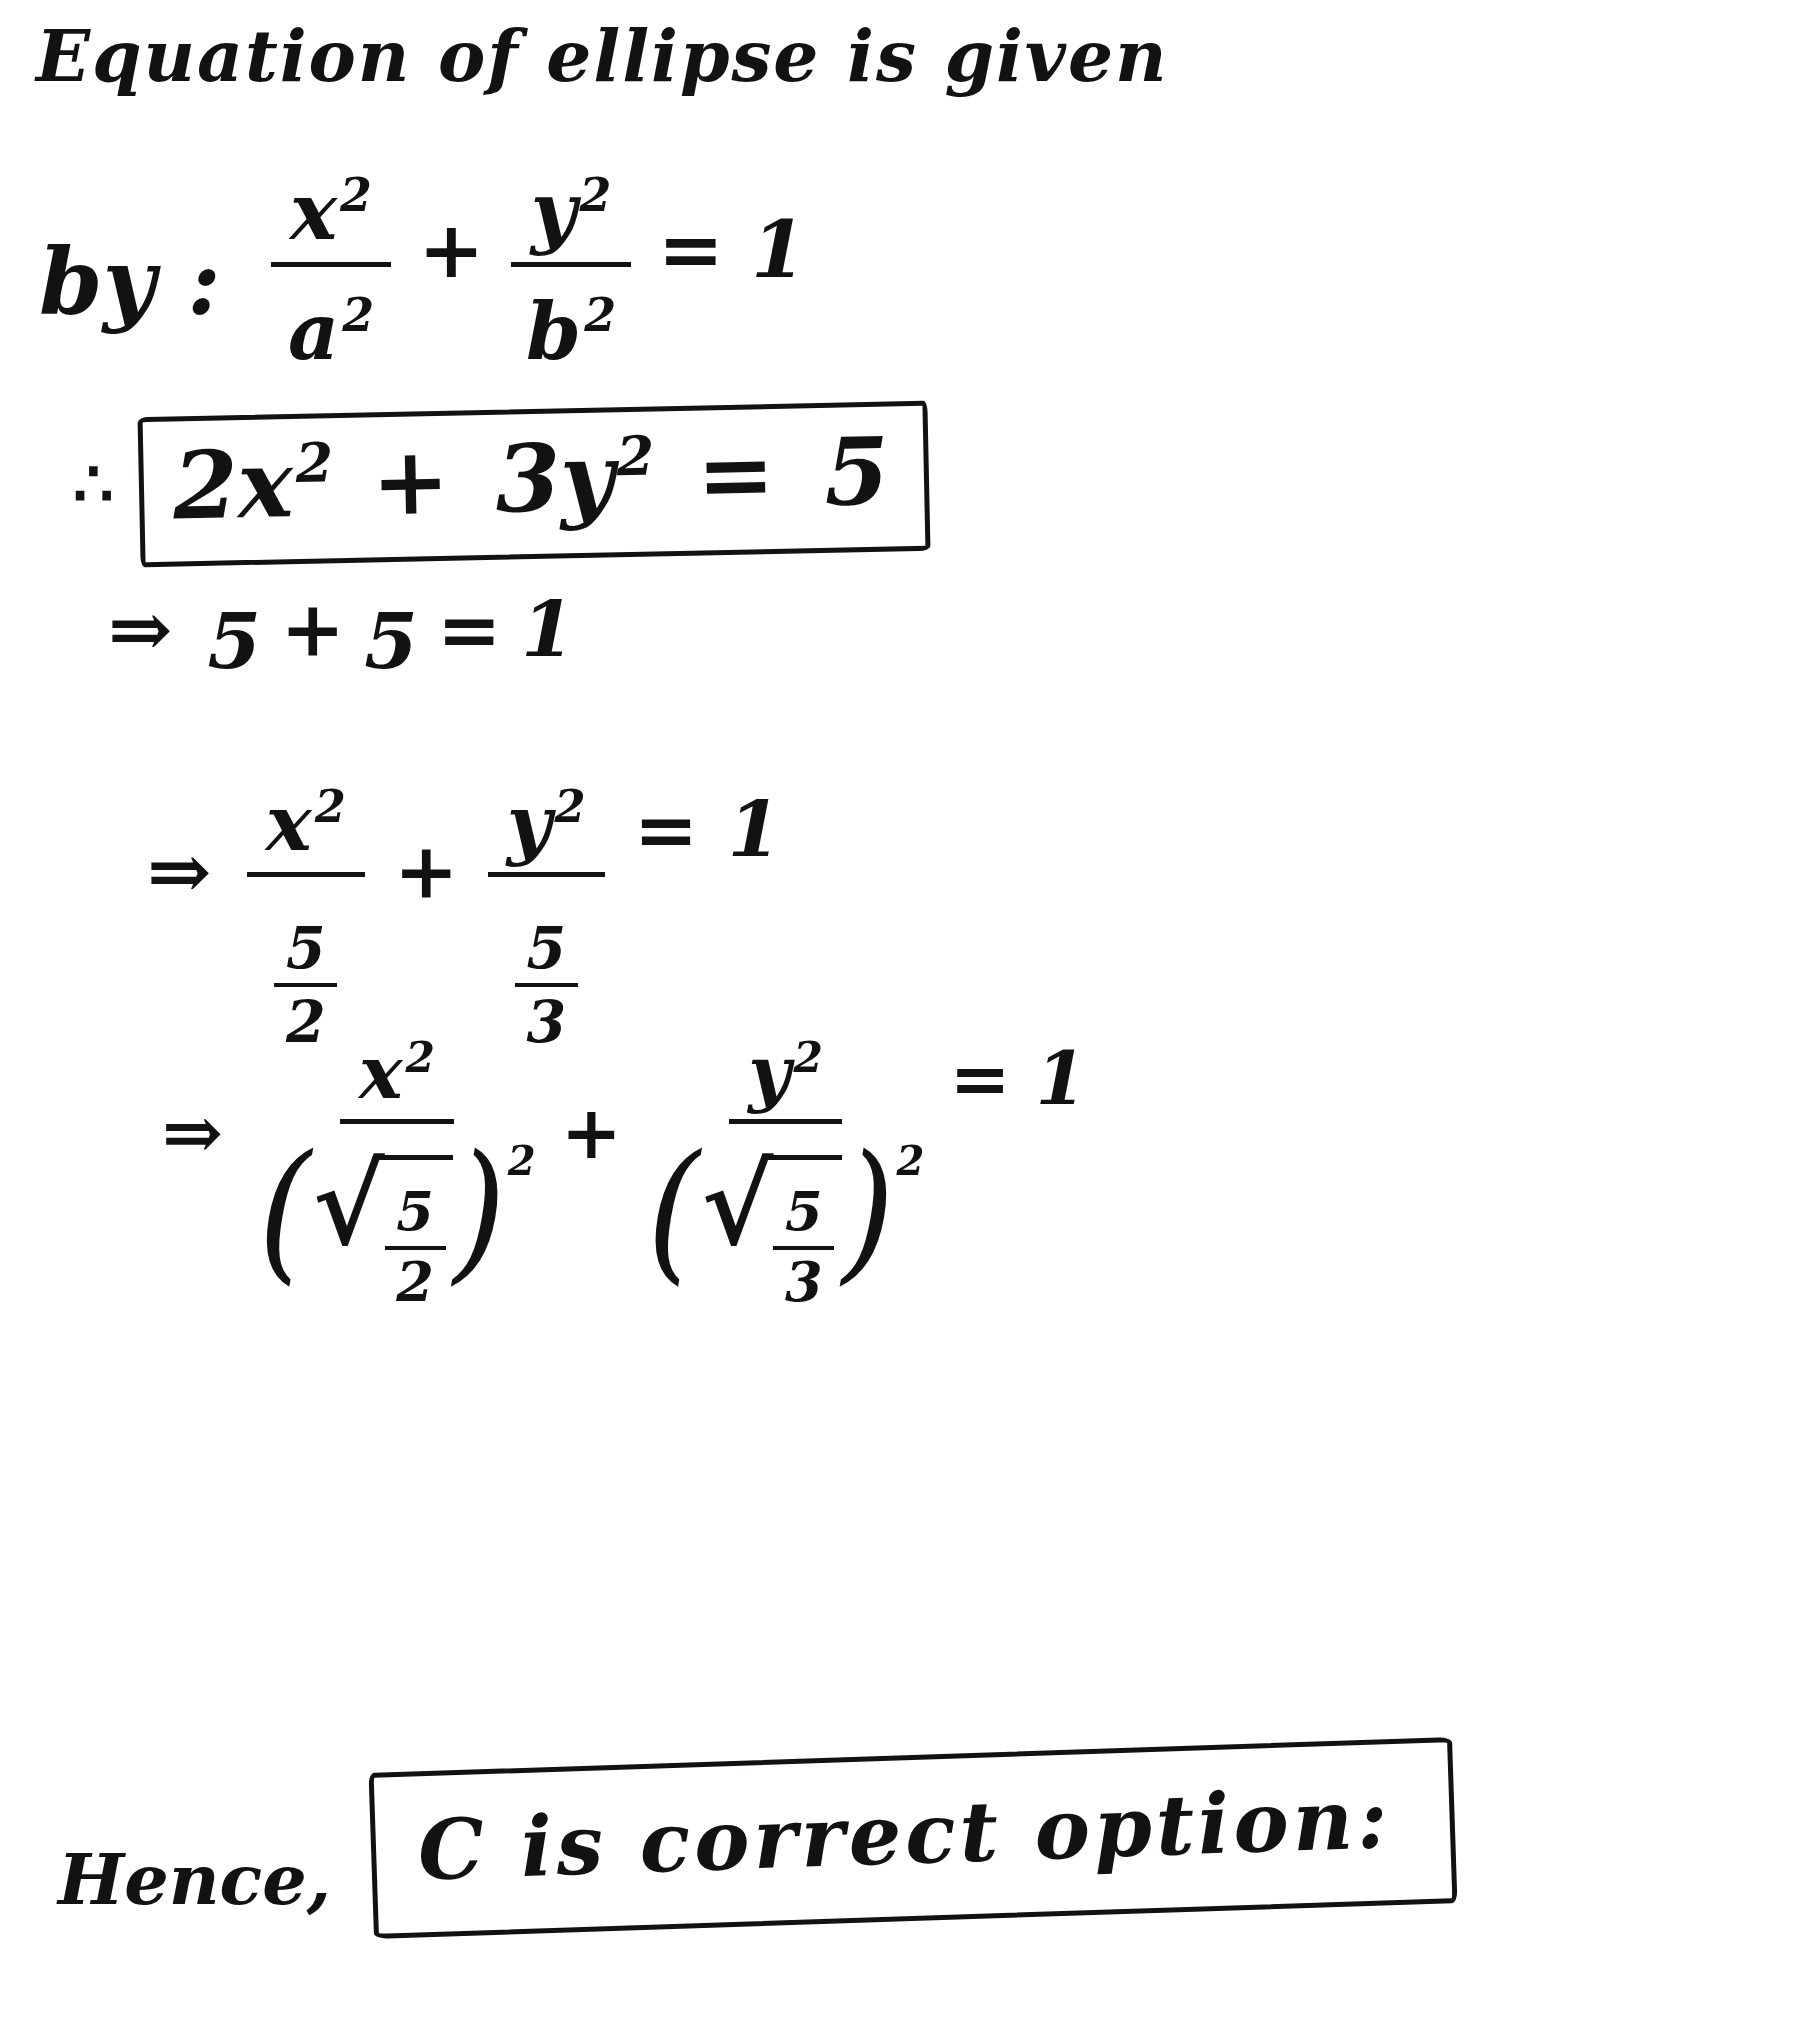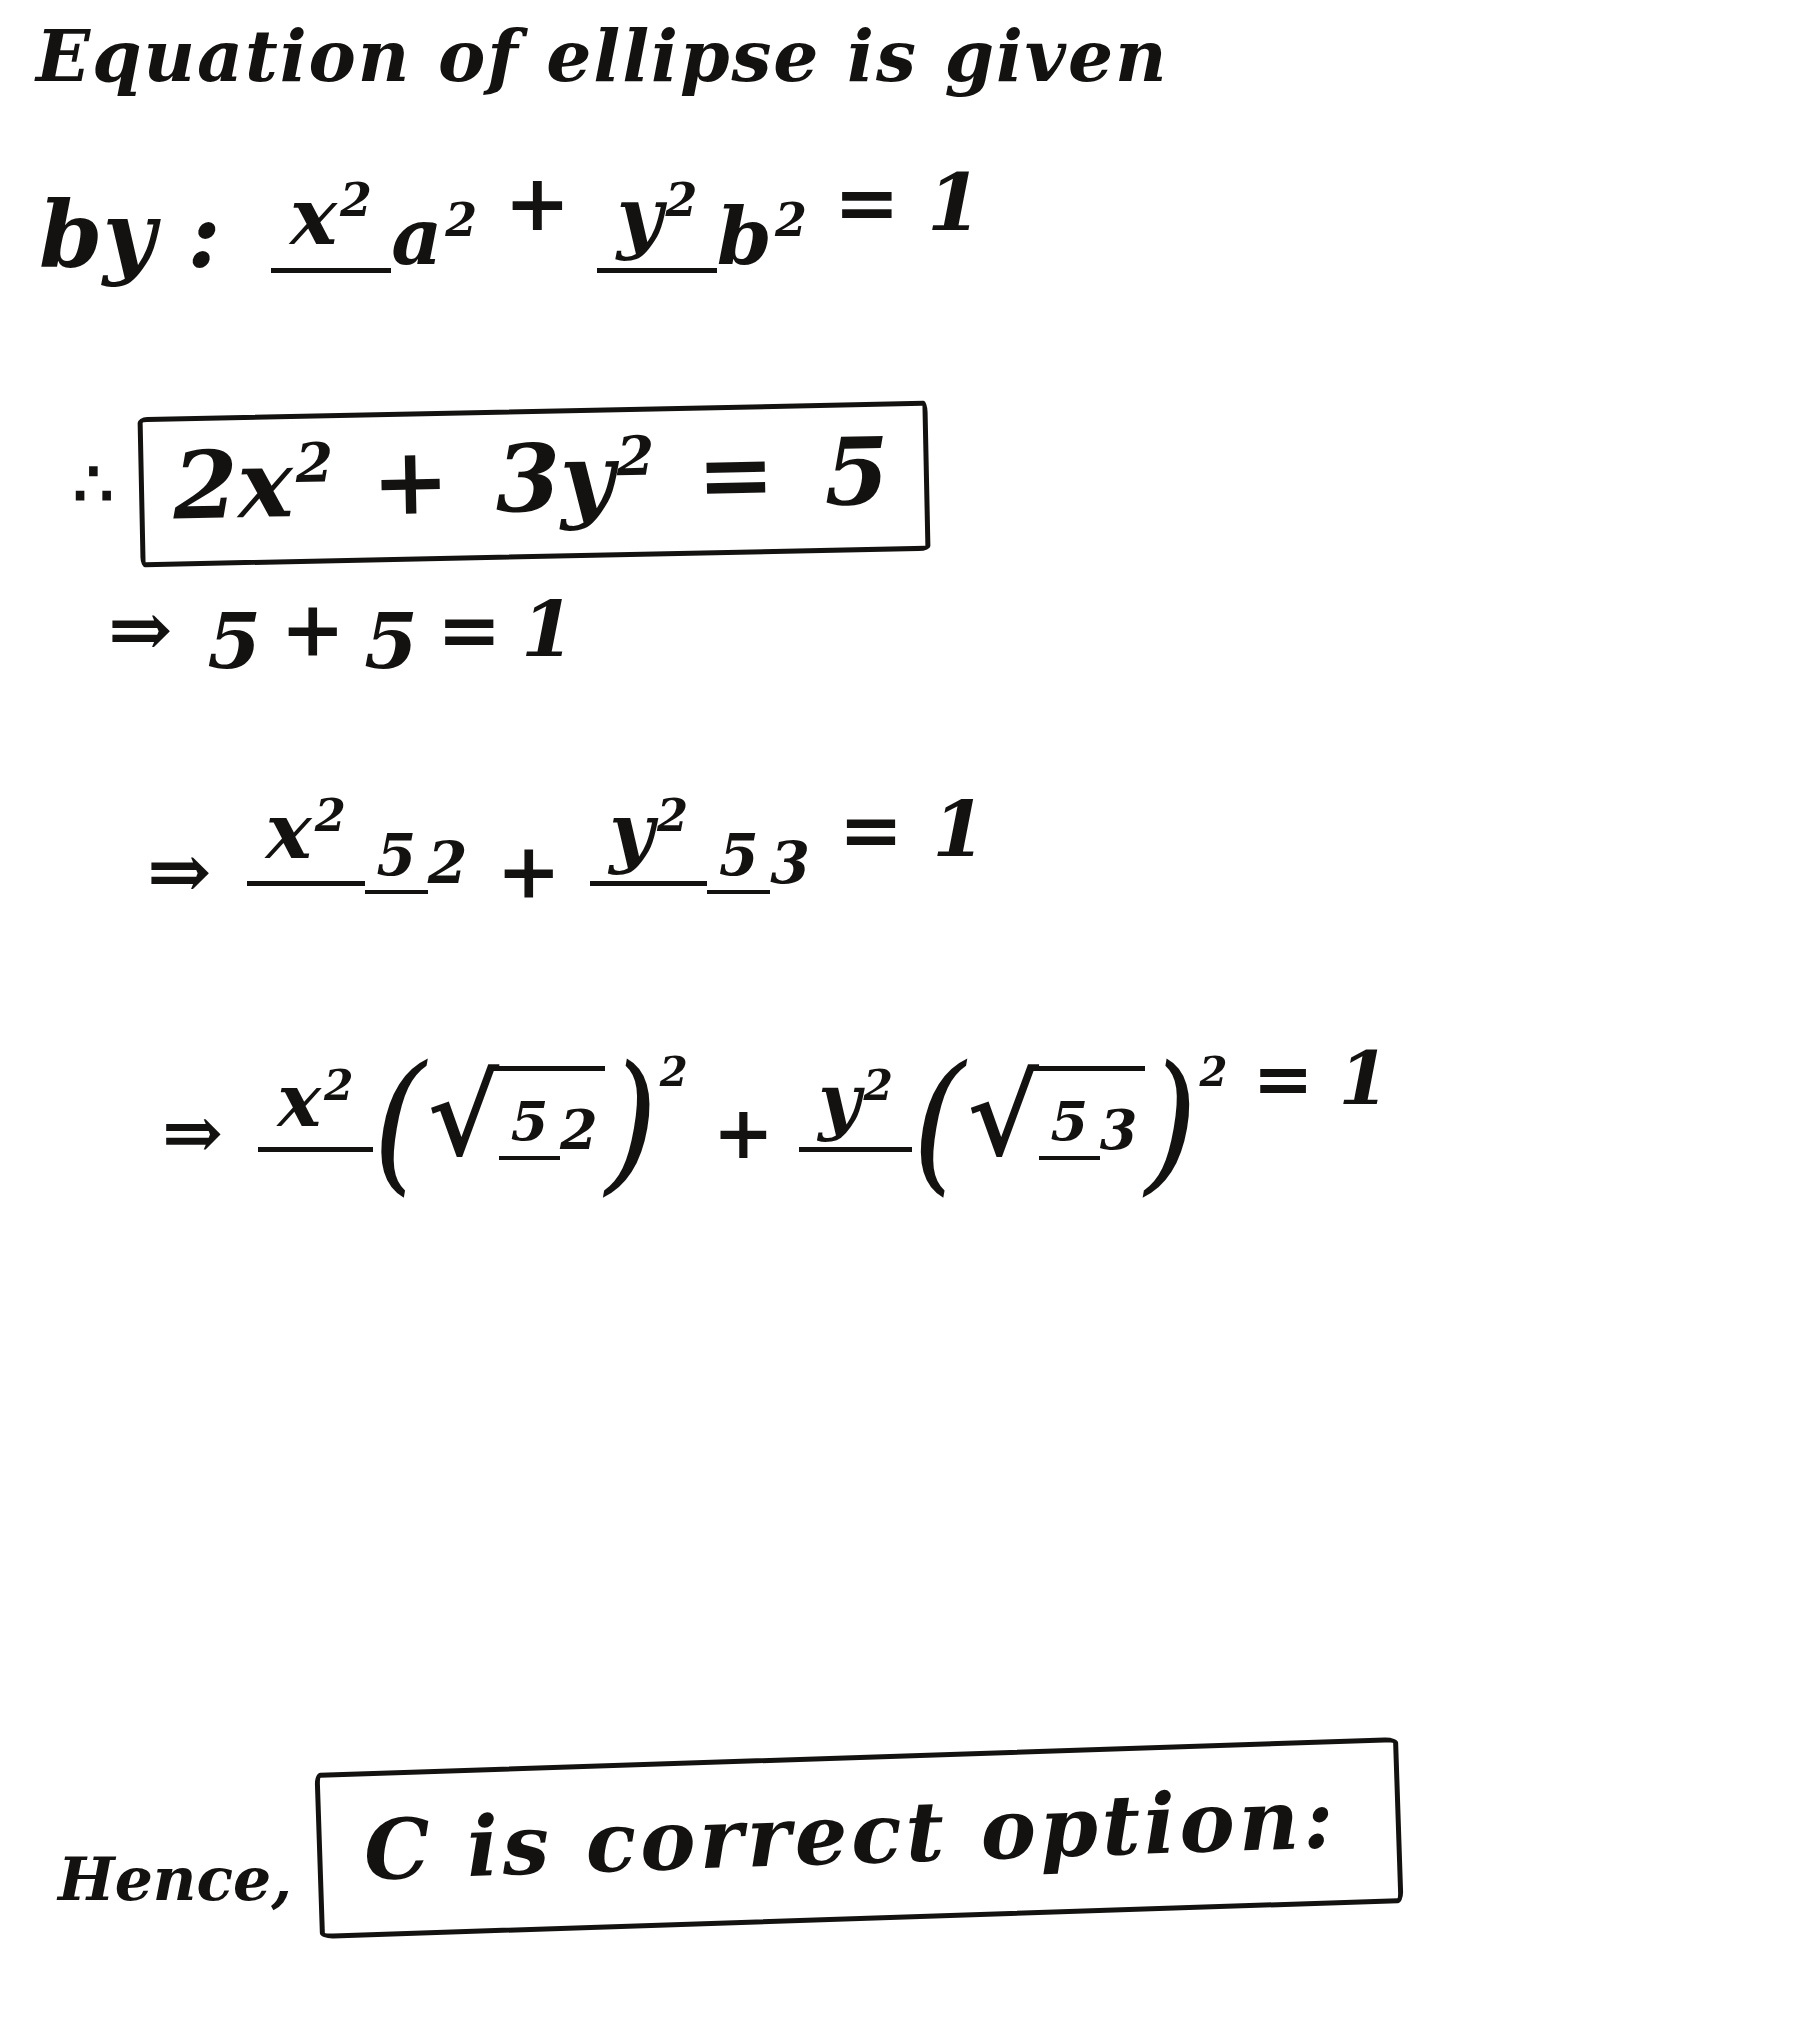--- a/index.html
+++ b/index.html
@@ -16,21 +16,21 @@
     overflow: hidden;
   }
   .line { position: absolute; display: flex; white-space: nowrap; }
 
   
   .l-title { left: 36px; top: 13.5px; font-size: 71px; letter-spacing: 1.9px; }
 
   
   .exp { font-size: 0.58em; position: relative; top: -0.62em; margin-left: 2.9px; }
   .op  { margin: 0 27px; }
-  .frac { display: inline-flex; flex-direction: row; align-items: center; text-align: center; }
+  .frac { display: inline-flex; flex-direction: column; align-items: center; text-align: center; }
   .frac > .num { border-bottom: 5.8px solid var(--ink); padding: 0 19.3px 9.7px; line-height: 1.02; }
   .frac > .den { padding-top: 25px; line-height: 1.02; }
   .frac.inner { font-size: 0.74em; }
   .frac.inner > .num { border-bottom-width: 4.8px; padding: 0 11.6px 5.8px; }
   .frac.inner > .den { padding-top: 5.8px; }
 
   
   .l-given { left: 39px; top: 172px; align-items: center; font-size: 79px; }
   .given-prefix { font-size: 91px; margin-right: 50px; position: relative; top: 9.7px; font-style: italic; }
   .l-given .op, .l-given .rhs { position: relative; top: -23px; }
@@ -64,21 +64,21 @@
   .l-sqrt .arrow, .l-sqrt .op, .l-sqrt .eq-part { margin-top: 54px; }
   .l-sqrt .op { margin-left: 25px; margin-right: 25px; }
   .rootgroup { display: inline-flex; align-items: flex-start; padding-top: 5.8px; }
   .paren { font-size: 1.85em; line-height: 0.85; display: inline-block; transform: scaleY(1.12); font-weight: normal; }
   .radical { font-size: 1.5em; line-height: 0.9; font-style: normal; margin: 0 -7.7px 0 1.9px; position: relative; top: 1.9px; }
   .under-root { border-top: 5.8px solid var(--ink); padding: 7.7px 7.7px 0; display: inline-block; }
   .outer-exp { font-size: 0.55em; position: relative; top: -0.35em; margin-left: 1.9px; }
 
   
   .l-conc { left: 58px; top: 1755px; align-items: center; }
-  .hence { font-size: 60px; margin-right: 25px; position: relative; top: 41px; }
+  .hence { font-size: 70px; margin-right: 40px; position: relative; top: 41px; }
   .handbox2 {
     border: 5.8px solid var(--ink);
     border-radius: 5.8px 13.5px 5.8px 13.5px / 11.6px 5.8px 11.6px 5.8px;
     transform: rotate(-1.9deg);
     padding: 25px 58px 33px 42px;
     font-size: 83px;
     letter-spacing: 3.9px;
     display: inline-block;
   }
 </style>

